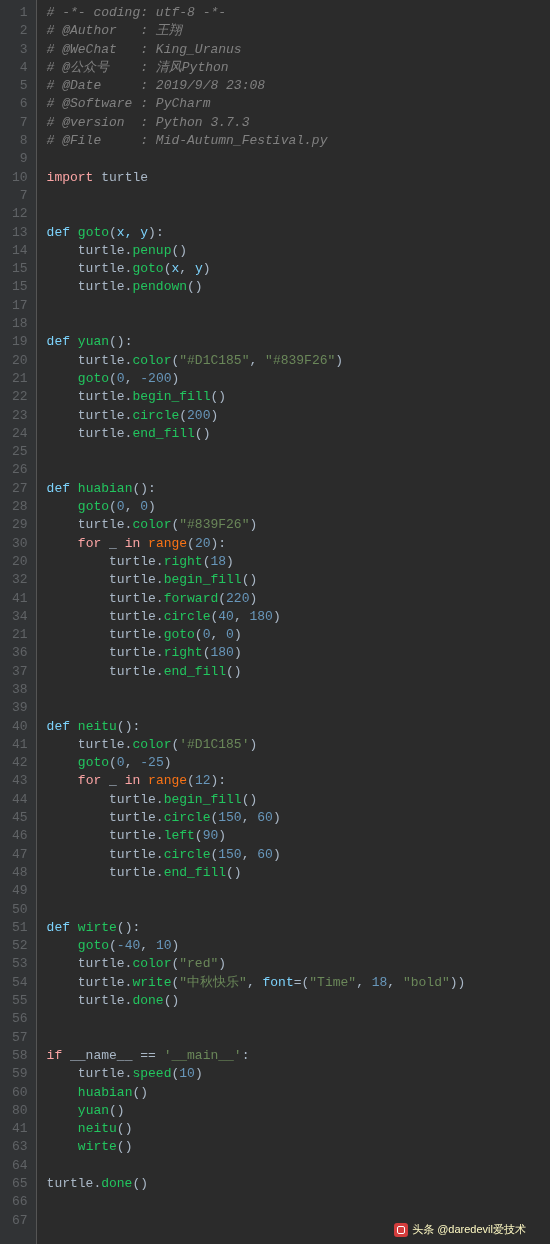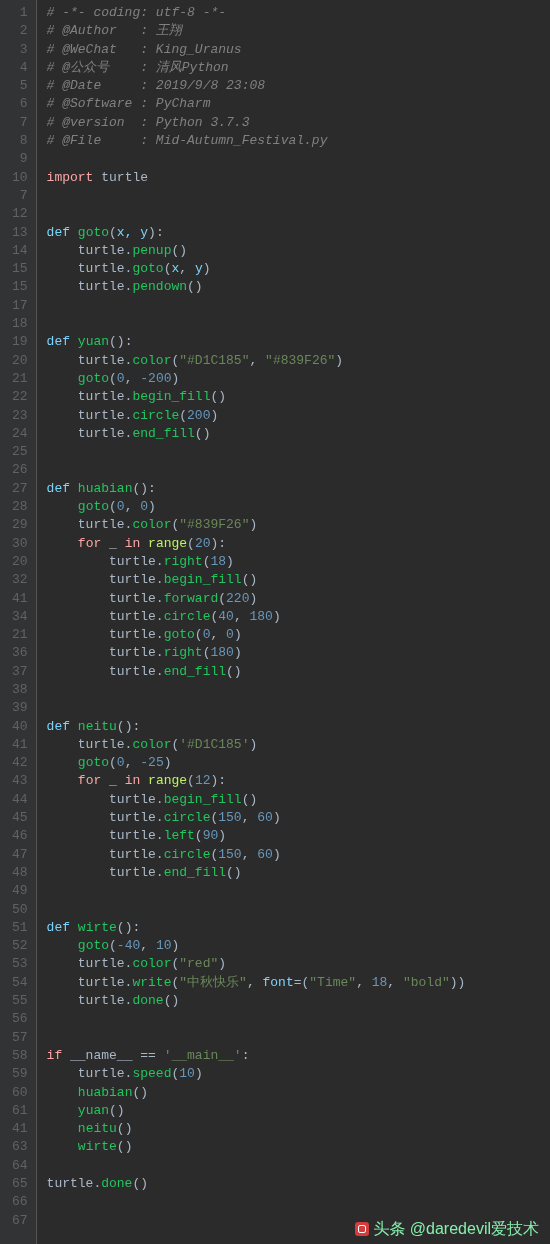--- a/index.html
+++ b/index.html
@@ -32,28 +32,28 @@
   white-space: pre;
   flex: 1;
 }
 .code .line { height: 18.3px; }
 .c-comment { color: #808080; font-style: italic; }
 .c-keyword { color: #fca5a5; }
 .c-def { color: #7dd3fc; }
 .c-funcname { color: #22c55e; }
 .c-string { color: #6a8759; }
 .c-number { color: #6897bb; }
-.c-builtin { color: #bef264; }
+.c-builtin { color: #f97316; }
 .c-param { color: #7dd3fc; }
 .watermark {
   position: fixed;
   bottom: 6px;
-  right: 11px;
-  color: #86efac;
-  font-size: 16px;
+  right: 24px;
+  color: #fef9c3;
+  font-size: 11px;
   font-family: sans-serif;
 }
 .watermark .logo {
   display: inline-block;
   width: 14px;
   height: 14px;
   background: #d43d3d;
   border-radius: 3px;
   vertical-align: middle;
   margin-right: 4px;
@@ -127,21 +127,21 @@
       <div>51</div>
       <div>52</div>
       <div>53</div>
       <div>54</div>
       <div>55</div>
       <div>56</div>
       <div>57</div>
       <div>58</div>
       <div>59</div>
       <div>60</div>
-      <div>61</div>
+      <div>80</div>
       <div>41</div>
       <div>63</div>
       <div>64</div>
       <div>65</div>
       <div>66</div>
       <div>67</div>
     </div>
   <div class="code" id="code"><div class="line"><span class="c-comment"># -*- coding: utf-8 -*-</span></div><div class="line"><span class="c-comment"># @Author   : 王翔</span></div><div class="line"><span class="c-comment"># @WeChat   : King_Uranus</span></div><div class="line"><span class="c-comment"># @公众号    : 清风Python</span></div><div class="line"><span class="c-comment"># @Date     : 2019/9/8 23:08</span></div><div class="line"><span class="c-comment"># @Software : PyCharm</span></div><div class="line"><span class="c-comment"># @version  : Python 3.7.3</span></div><div class="line"><span class="c-comment"># @File     : Mid-Autumn_Festival.py</span></div><div class="line"></div><div class="line"><span class="c-keyword">import</span> turtle</div><div class="line"></div><div class="line"></div><div class="line"><span class="c-def">def </span><span class="c-funcname">goto</span>(<span class="c-param">x, y</span>):</div><div class="line">    turtle.<span class="c-funcname">penup</span>()</div><div class="line">    turtle.<span class="c-funcname">goto</span>(<span class="c-param">x</span>, <span class="c-param">y</span>)</div><div class="line">    turtle.<span class="c-funcname">pendown</span>()</div><div class="line"></div><div class="line"></div><div class="line"><span class="c-def">def </span><span class="c-funcname">yuan</span>(<span class="c-param"></span>):</div><div class="line">    turtle.<span class="c-funcname">color</span>(<span class="c-string">"#D1C185"</span>, <span class="c-string">"#839F26"</span>)</div><div class="line">    <span class="c-funcname">goto</span>(<span class="c-number">0</span>, <span class="c-number">-200</span>)</div><div class="line">    turtle.<span class="c-funcname">begin_fill</span>()</div><div class="line">    turtle.<span class="c-funcname">circle</span>(<span class="c-number">200</span>)</div><div class="line">    turtle.<span class="c-funcname">end_fill</span>()</div><div class="line"></div><div class="line"></div><div class="line"><span class="c-def">def </span><span class="c-funcname">huabian</span>(<span class="c-param"></span>):</div><div class="line">    <span class="c-funcname">goto</span>(<span class="c-number">0</span>, <span class="c-number">0</span>)</div><div class="line">    turtle.<span class="c-funcname">color</span>(<span class="c-string">"#839F26"</span>)</div><div class="line">    <span class="c-keyword">for </span>_<span class="c-keyword"> in </span><span class="c-builtin">range</span>(<span class="c-number">20</span>):</div><div class="line">        turtle.<span class="c-funcname">right</span>(<span class="c-number">18</span>)</div><div class="line">        turtle.<span class="c-funcname">begin_fill</span>()</div><div class="line">        turtle.<span class="c-funcname">forward</span>(<span class="c-number">220</span>)</div><div class="line">        turtle.<span class="c-funcname">circle</span>(<span class="c-number">40</span>, <span class="c-number">180</span>)</div><div class="line">        turtle.<span class="c-funcname">goto</span>(<span class="c-number">0</span>, <span class="c-number">0</span>)</div><div class="line">        turtle.<span class="c-funcname">right</span>(<span class="c-number">180</span>)</div><div class="line">        turtle.<span class="c-funcname">end_fill</span>()</div><div class="line"></div><div class="line"></div><div class="line"><span class="c-def">def </span><span class="c-funcname">neitu</span>(<span class="c-param"></span>):</div><div class="line">    turtle.<span class="c-funcname">color</span>(<span class="c-string">'#D1C185'</span>)</div><div class="line">    <span class="c-funcname">goto</span>(<span class="c-number">0</span>, <span class="c-number">-25</span>)</div><div class="line">    <span class="c-keyword">for </span>_<span class="c-keyword"> in </span><span class="c-builtin">range</span>(<span class="c-number">12</span>):</div><div class="line">        turtle.<span class="c-funcname">begin_fill</span>()</div><div class="line">        turtle.<span class="c-funcname">circle</span>(<span class="c-number">150</span>, <span class="c-number">60</span>)</div><div class="line">        turtle.<span class="c-funcname">left</span>(<span class="c-number">90</span>)</div><div class="line">        turtle.<span class="c-funcname">circle</span>(<span class="c-number">150</span>, <span class="c-number">60</span>)</div><div class="line">        turtle.<span class="c-funcname">end_fill</span>()</div><div class="line"></div><div class="line"></div><div class="line"><span class="c-def">def </span><span class="c-funcname">wirte</span>(<span class="c-param"></span>):</div><div class="line">    <span class="c-funcname">goto</span>(<span class="c-number">-40</span>, <span class="c-number">10</span>)</div><div class="line">    turtle.<span class="c-funcname">color</span>(<span class="c-string">"red"</span>)</div><div class="line">    turtle.<span class="c-funcname">write</span>(<span class="c-string">"中秋快乐"</span>, <span class="c-param">font</span>=(<span class="c-string">"Time"</span>, <span class="c-number">18</span>, <span class="c-string">"bold"</span>))</div><div class="line">    turtle.<span class="c-funcname">done</span>()</div><div class="line"></div><div class="line"></div><div class="line"><span class="c-keyword">if</span> __name__ == <span class="c-string">'__main__'</span>:</div><div class="line">    turtle.<span class="c-funcname">speed</span>(<span class="c-number">10</span>)</div><div class="line">    <span class="c-funcname">huabian</span>()</div><div class="line">    <span class="c-funcname">yuan</span>()</div><div class="line">    <span class="c-funcname">neitu</span>()</div><div class="line">    <span class="c-funcname">wirte</span>()</div><div class="line"></div><div class="line">turtle.<span class="c-funcname">done</span>()</div><div class="line"></div><div class="line"></div></div>
 </div>
 

